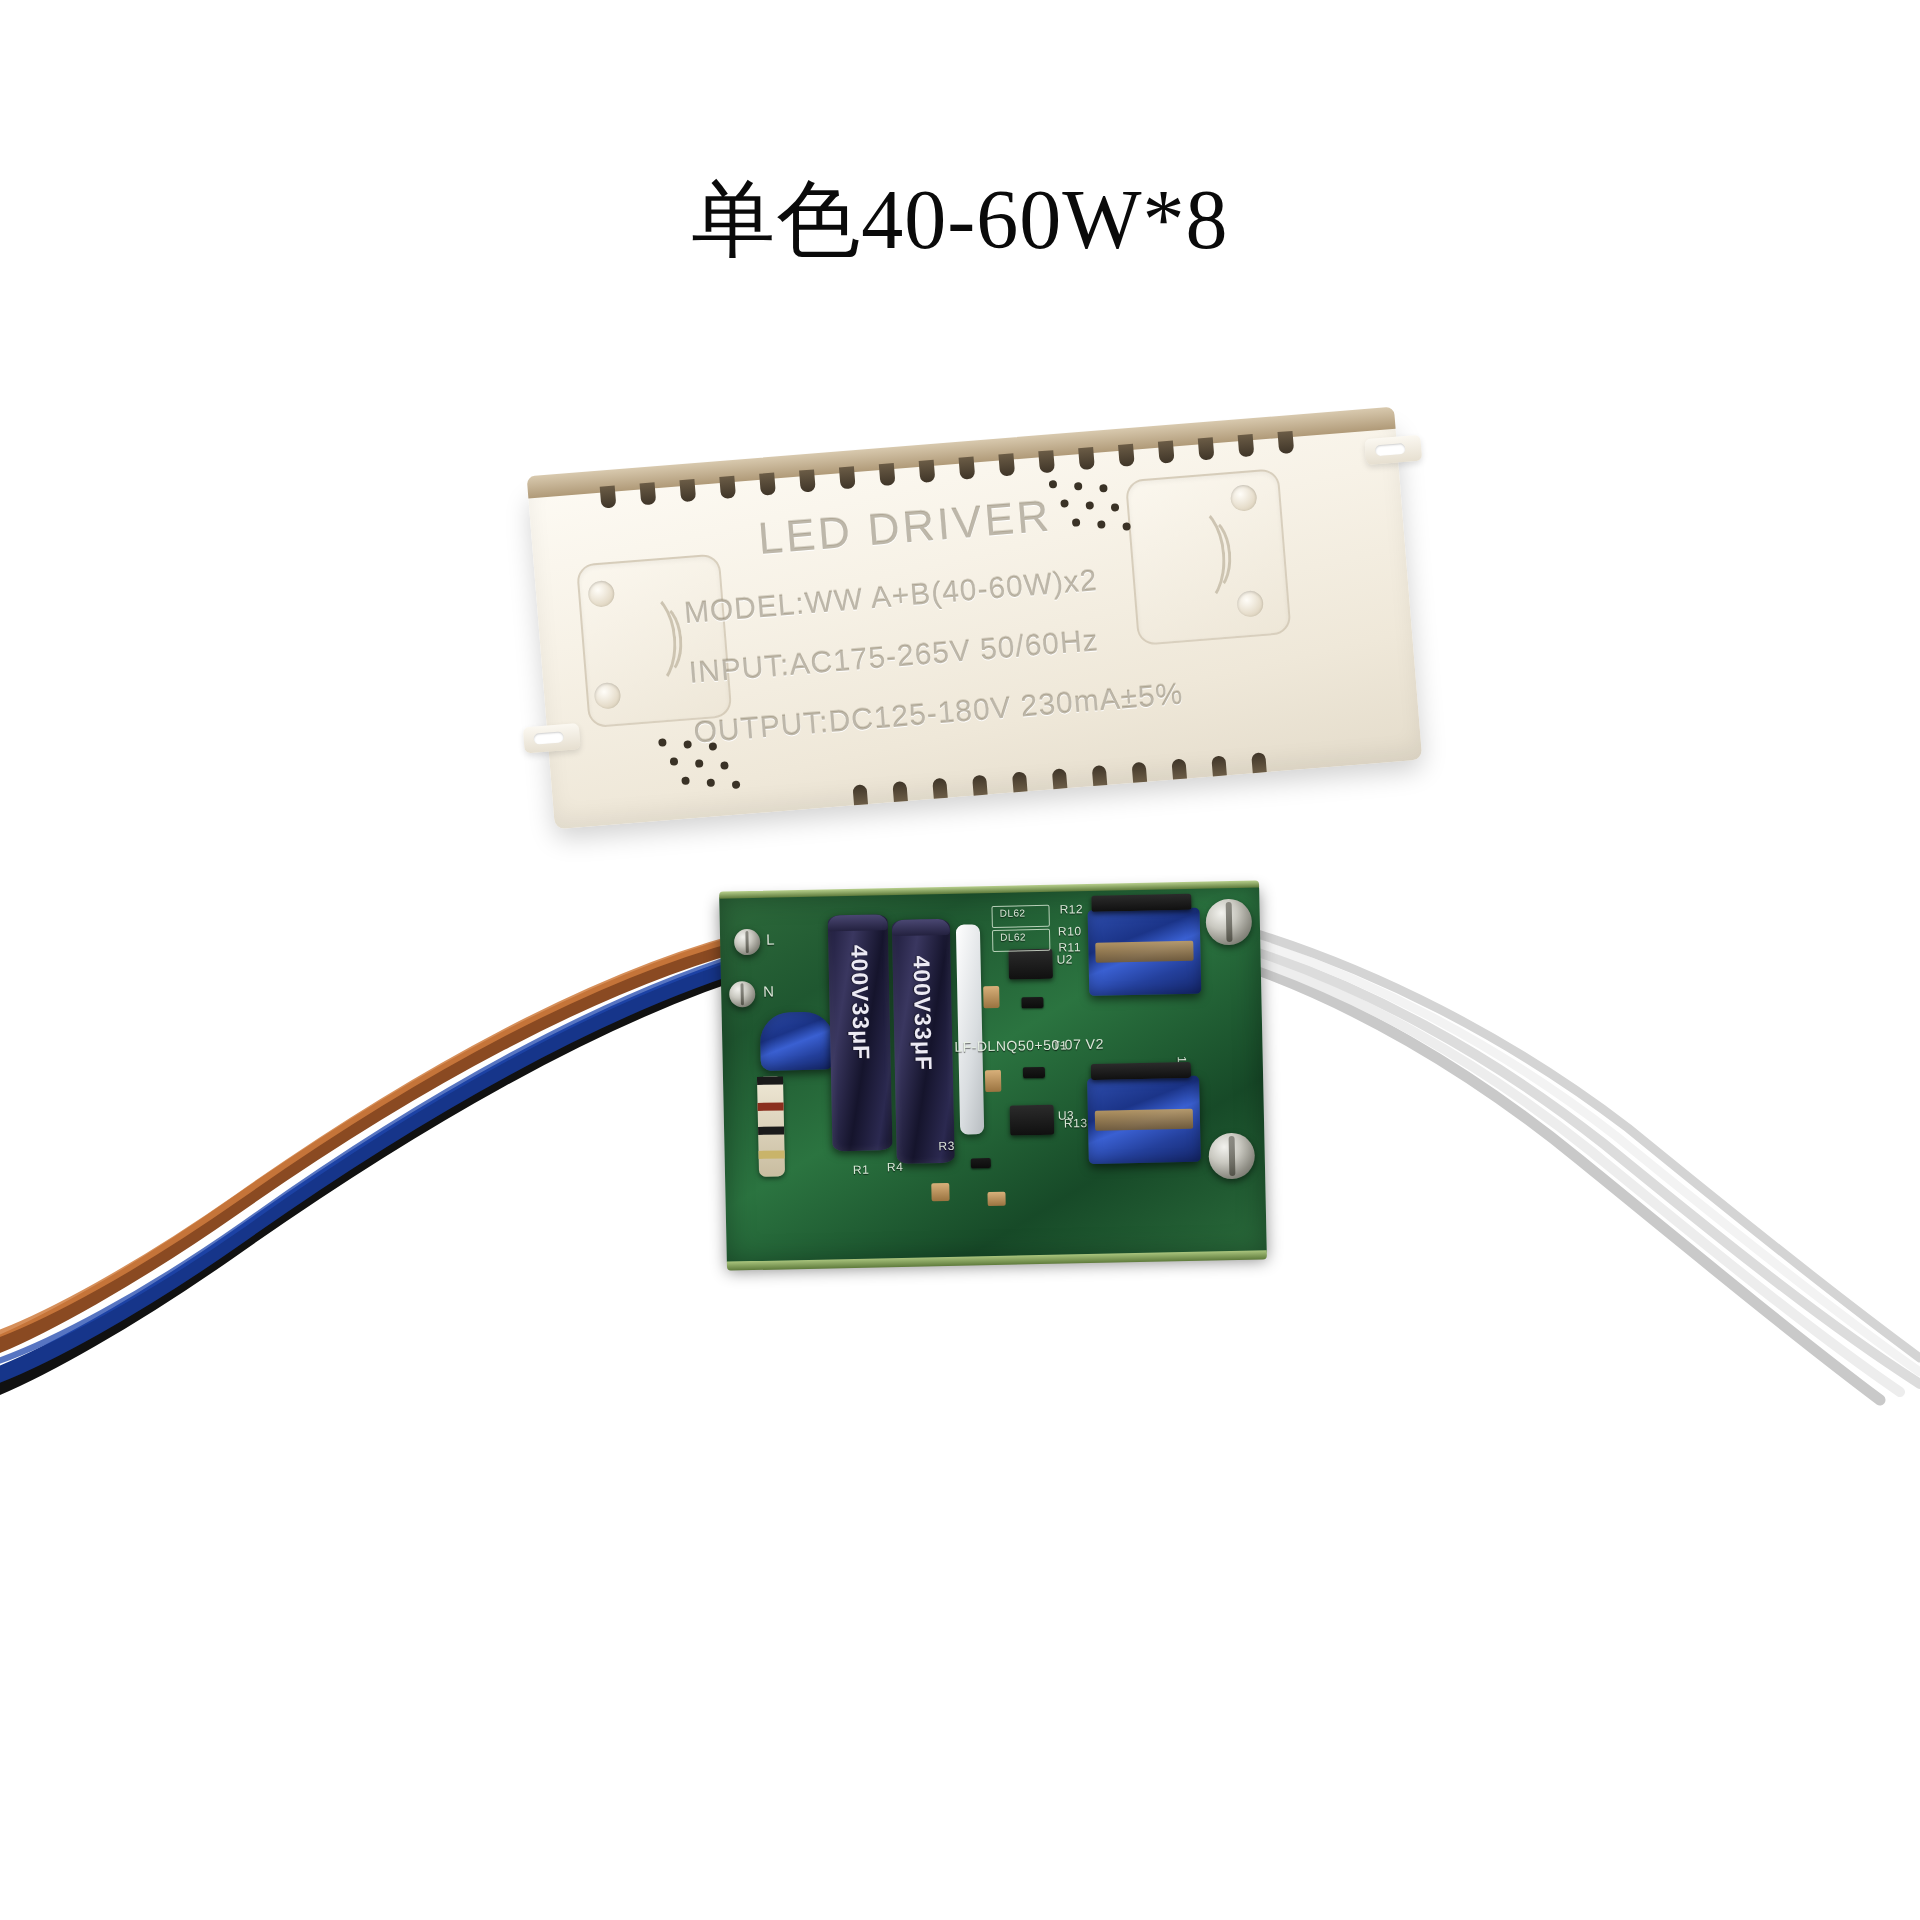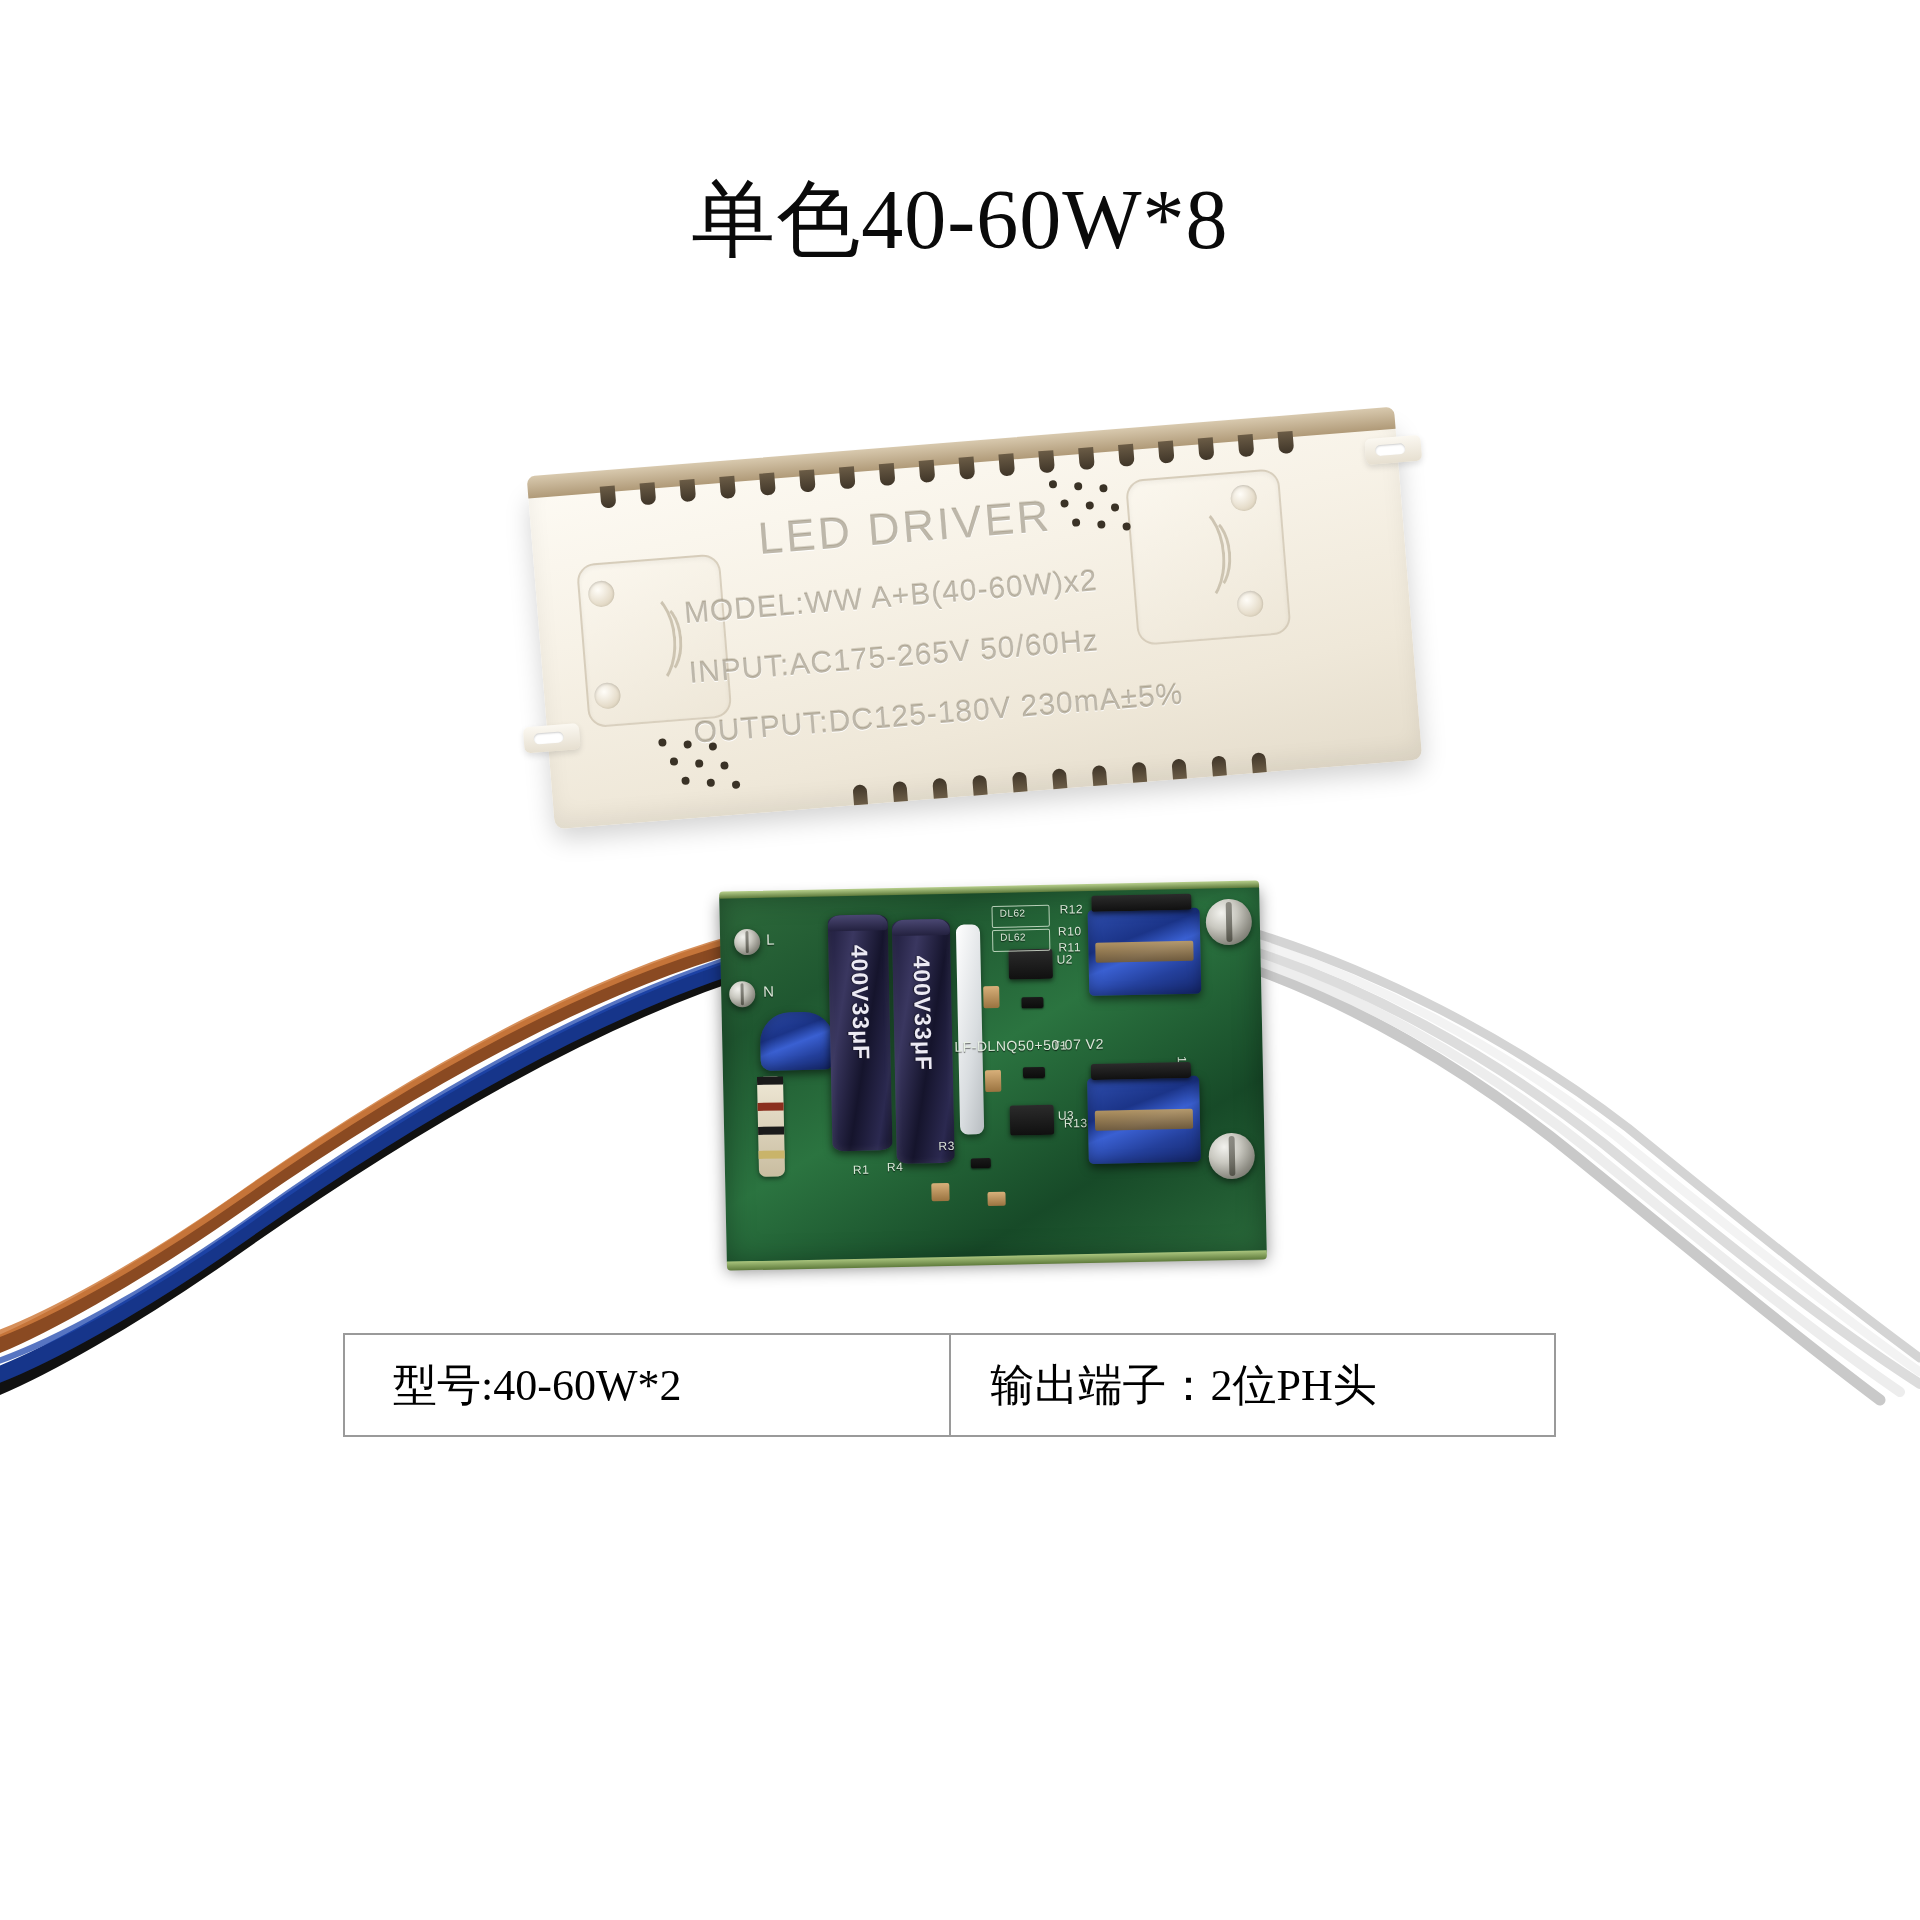--- a/index.html
+++ b/index.html
@@ -364,18 +364,14 @@
 
     <div class="emboss" style="left:226px;top:42px;font-size:44px;letter-spacing:3px;">LED DRIVER</div>
     <div class="emboss" style="left:146px;top:118px;font-size:30px;">MODEL:WW A+B(40-60W)x2</div>
     <div class="emboss" style="left:146px;top:178px;font-size:30px;">INPUT:AC175-265V 50/60Hz</div>
     <div class="emboss" style="left:146px;top:238px;font-size:30px;">OUTPUT:DC125-180V 230mA±5%</div>
   </div>
 </div>
 
 <table id="spectable">
   <tbody>
-    <tr>
-      <td>型号:40-60W*2</td>
-      <td class="right">输出端子：2位PH头</td>
-    </tr>
   </tbody>
 </table>
 
 </body></html>

